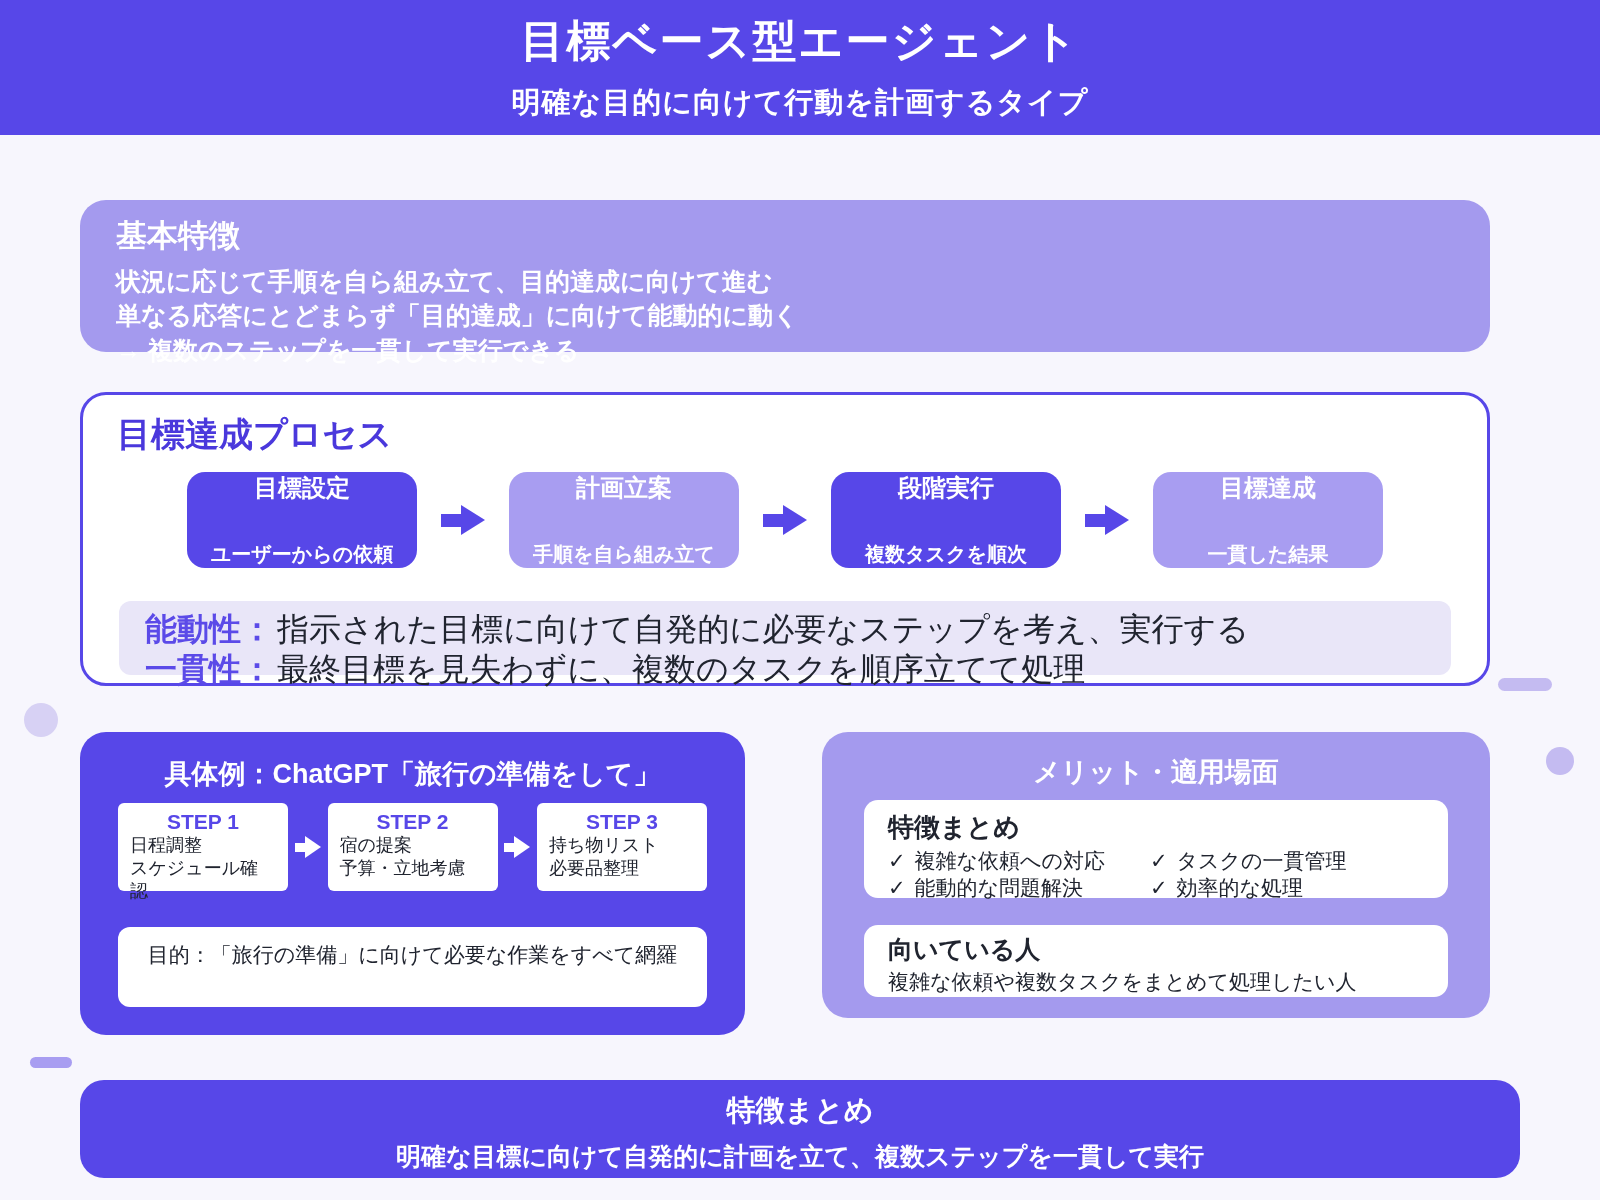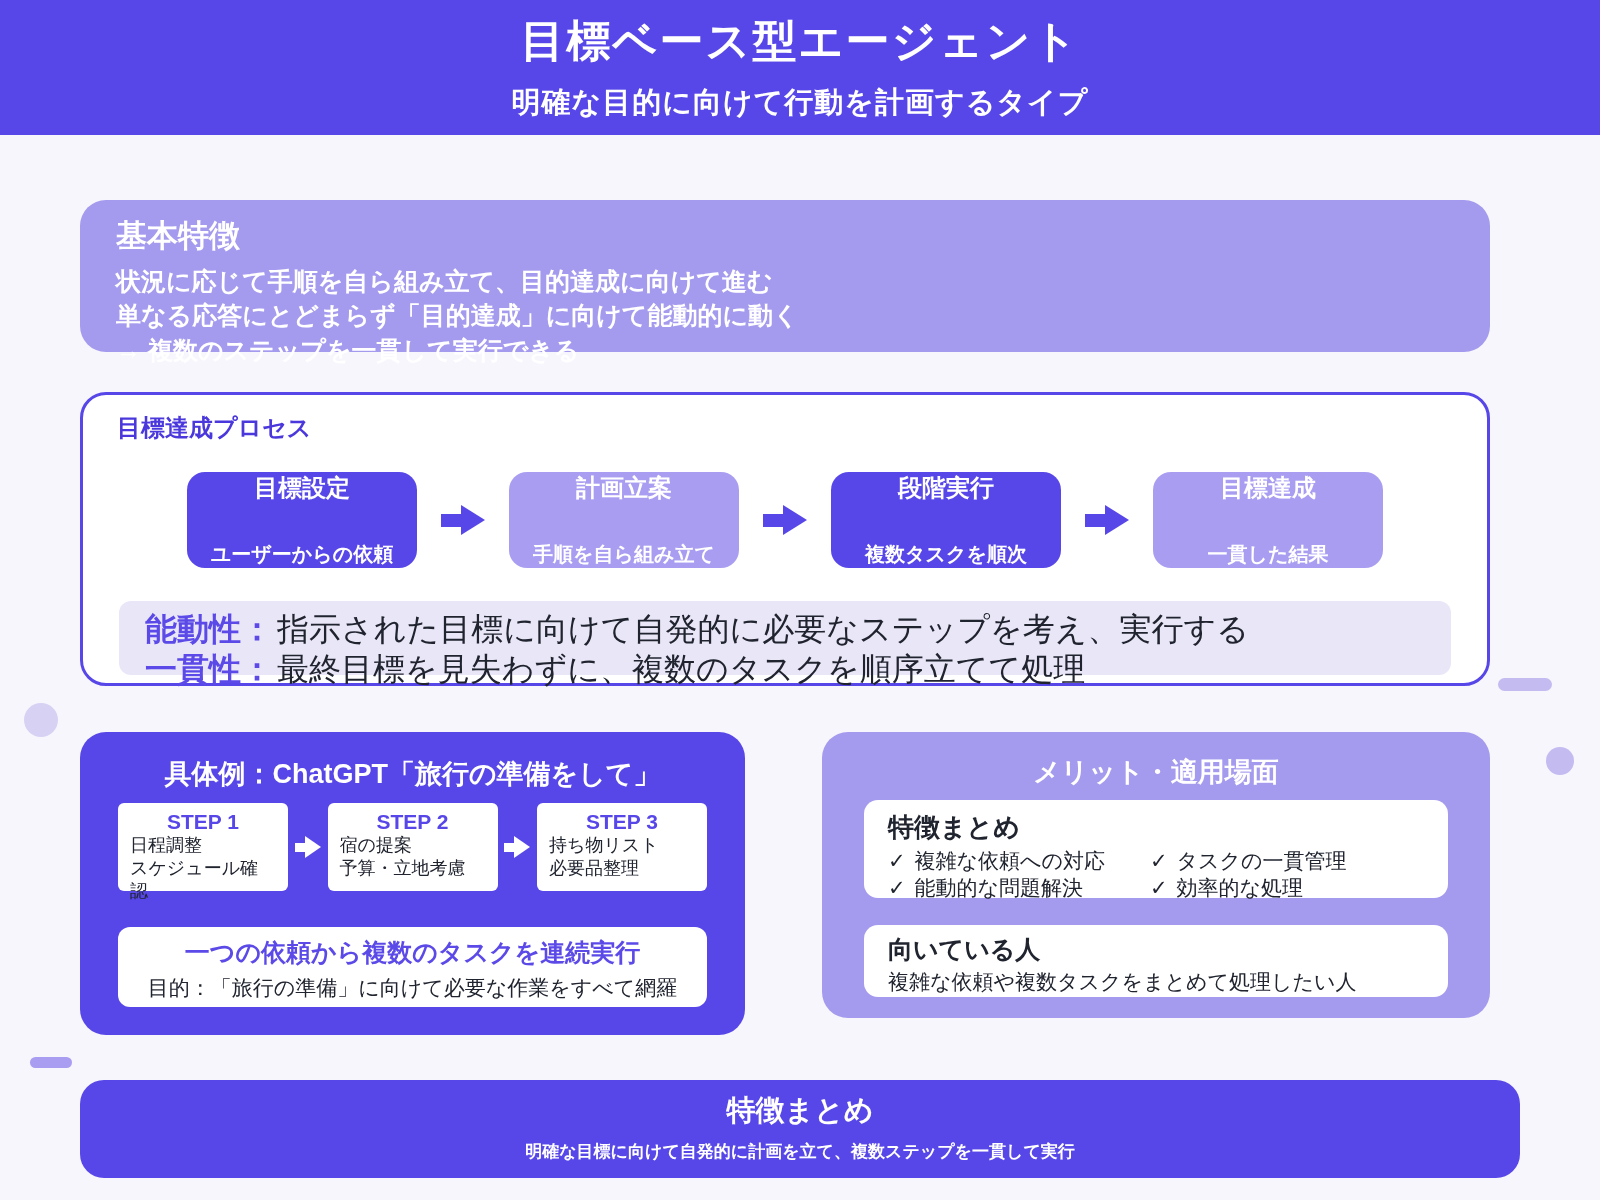--- a/index.html
+++ b/index.html
@@ -36,21 +36,21 @@
   }
   .basic .sec-title{font-size:31px;font-weight:bold;margin-bottom:7px;}
   .basic .line{font-size:25px;font-weight:bold;line-height:1.37;}
   
   .process{
     position:absolute;left:80px;top:392px;width:1410px;height:294px;
     background:#fff;border:3px solid var(--primary);border-radius:26px;
   }
   .process .sec-title{
     position:absolute;left:34px;top:17px;
-    font-size:24px;font-weight:bold;color:#4a38dc;
+    font-size:34px;font-weight:bold;color:#4a38dc;
   }
   .flow{
     position:absolute;left:0;top:77px;width:100%;
     display:flex;align-items:center;justify-content:center;
   }
   .flow-box{
     width:230px;height:96px;border-radius:18px;color:#fff;
     display:flex;flex-direction:column;align-items:center;justify-content:space-between;gap:7px;
   }
   .flow-box.dark{background:var(--primary);}
@@ -121,21 +121,21 @@
     background:#fff;border-radius:14px;padding:8px 24px;
   }
   .suited-box .box-title{font-size:25px;font-weight:bold;color:var(--text-dark);}
   .suited-box .suited-text{font-size:21px;color:var(--text-dark);margin-top:2px;}
   
   .summary{
     position:absolute;left:80px;top:1080px;width:1440px;height:98px;
     background:var(--primary);border-radius:24px;color:#fff;text-align:center;padding-top:11px;
   }
   .summary .sec-title{font-size:29px;font-weight:bold;}
-  .summary .sum-text{font-size:17px;font-weight:bold;margin-top:9px;}
+  .summary .sum-text{font-size:25px;font-weight:bold;margin-top:9px;}
   
   .deco{position:absolute;}
   .deco-circle-left{left:24px;top:703px;width:34px;height:34px;border-radius:50%;background:var(--deco-light);}
   .deco-dash-right{left:1498px;top:678px;width:54px;height:13px;border-radius:7px;background:var(--deco-mid);z-index:5;}
   .deco-circle-right{left:1546px;top:747px;width:28px;height:28px;border-radius:50%;background:var(--deco-mid);}
   .deco-dash-left{left:30px;top:1057px;width:42px;height:11px;border-radius:6px;background:var(--light-box);}
 </style>
 </head>
 <body>
 
@@ -222,21 +222,20 @@
           <div class="head"></div>
         </div>
       <div class="step-card">
         <div class="step-label">STEP 3</div>
         <div class="step-line">持ち物リスト</div>
         <div class="step-line">必要品整理</div>
       </div>
     </div>
 
     <div class="conclusion">
-      <div class="highlight">一つの依頼から複数のタスクを連続実行</div>
       <div class="purpose">目的：「旅行の準備」に向けて必要な作業をすべて網羅</div>
     </div>
   </div>
 
   <div class="merits">
     <div class="sec-title">メリット・適用場面</div>
 
     <div class="merit-box">
       <div class="box-title">特徴まとめ</div>
       <div class="check-grid">

